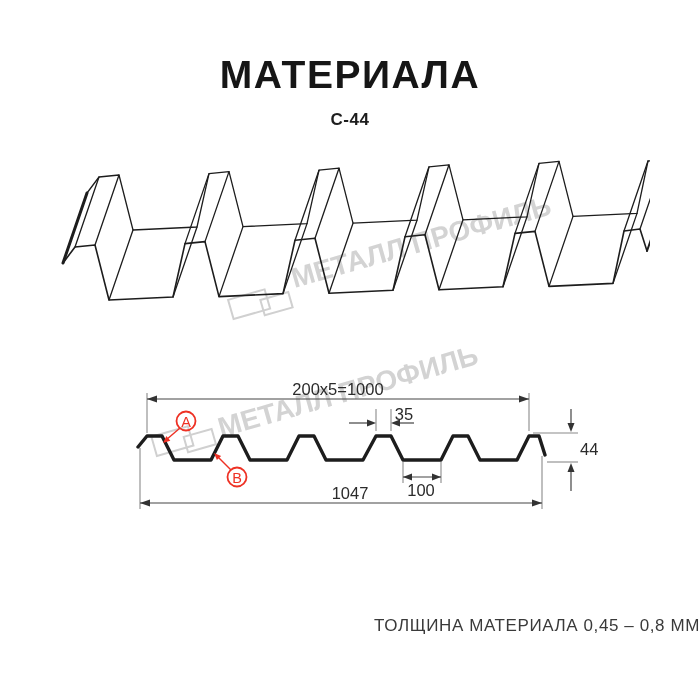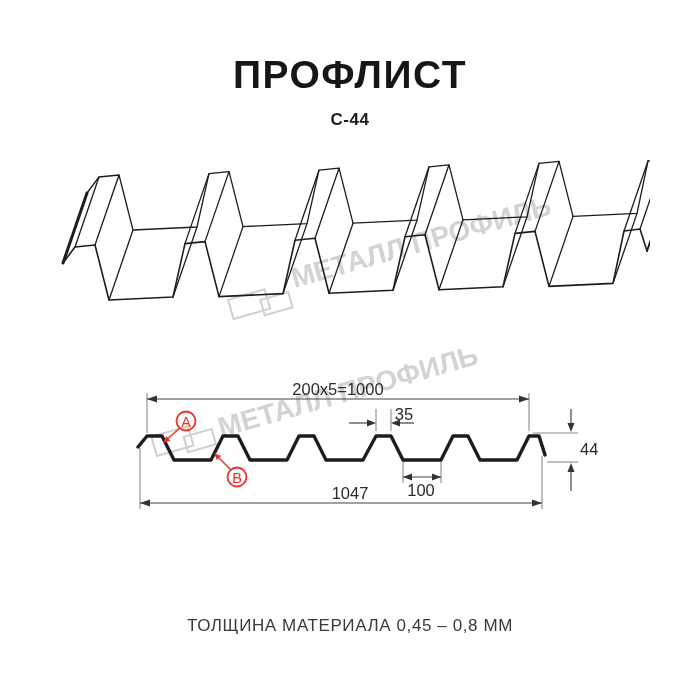--- a/index.html
+++ b/index.html
@@ -3,31 +3,31 @@
 <meta charset="utf-8">
 <style>
   html,body{margin:0;padding:0;}
   body{width:700px;height:700px;background:#ffffff;overflow:hidden;position:relative;
        font-family:"Liberation Sans", sans-serif;}
   .abs{position:absolute;}
   .title{top:53px;left:0;width:700px;text-align:center;font-size:39px;font-weight:700;
          letter-spacing:1.5px;color:#161616;}
   .subtitle{top:110px;left:0;width:700px;text-align:center;font-size:17px;font-weight:700;
             letter-spacing:0.5px;color:#1d1d1d;}
-  .footer{top:616px;left:0;width:700px;text-align:center;font-size:17px;font-weight:400;
+  .footer{top:616px;left:0;width:700px;text-align:right;font-size:17px;font-weight:400;
           letter-spacing:0.6px;color:#3a3a3a;}
   svg{position:absolute;overflow:hidden;}
   .dimtxt{font-family:"Liberation Sans", sans-serif;font-size:16.5px;fill:#2b2b2b;}
   .marktxt{font-family:"Liberation Sans", sans-serif;font-size:14.5px;}
   .wmtxt{font-family:"Liberation Sans", sans-serif;font-size:28px;font-weight:700;}
 </style>
 </head>
 <body>
 
-<div class="abs title">ПРОФЛИСТ</div>
+<div class="abs title">МАТЕРИАЛА</div>
 <div class="abs subtitle">C-44</div>
 
 <svg id="iso" style="left:55px;top:150px;" width="595" height="172" viewBox="55 150 595 172">
   <g transform="rotate(-16 290 280)">
     <g stroke="#d0d0d0" stroke-width="2" fill="none">
       <path d="M225 282 h38 v20 h-38 z"></path>
       <path d="M256 291 h29 v16 h-29 z"></path>
     </g>
     <text class="wmtxt" x="292" y="289" fill="#d3d3d3">МЕТАЛЛ ПРОФИЛЬ</text>
   </g>

